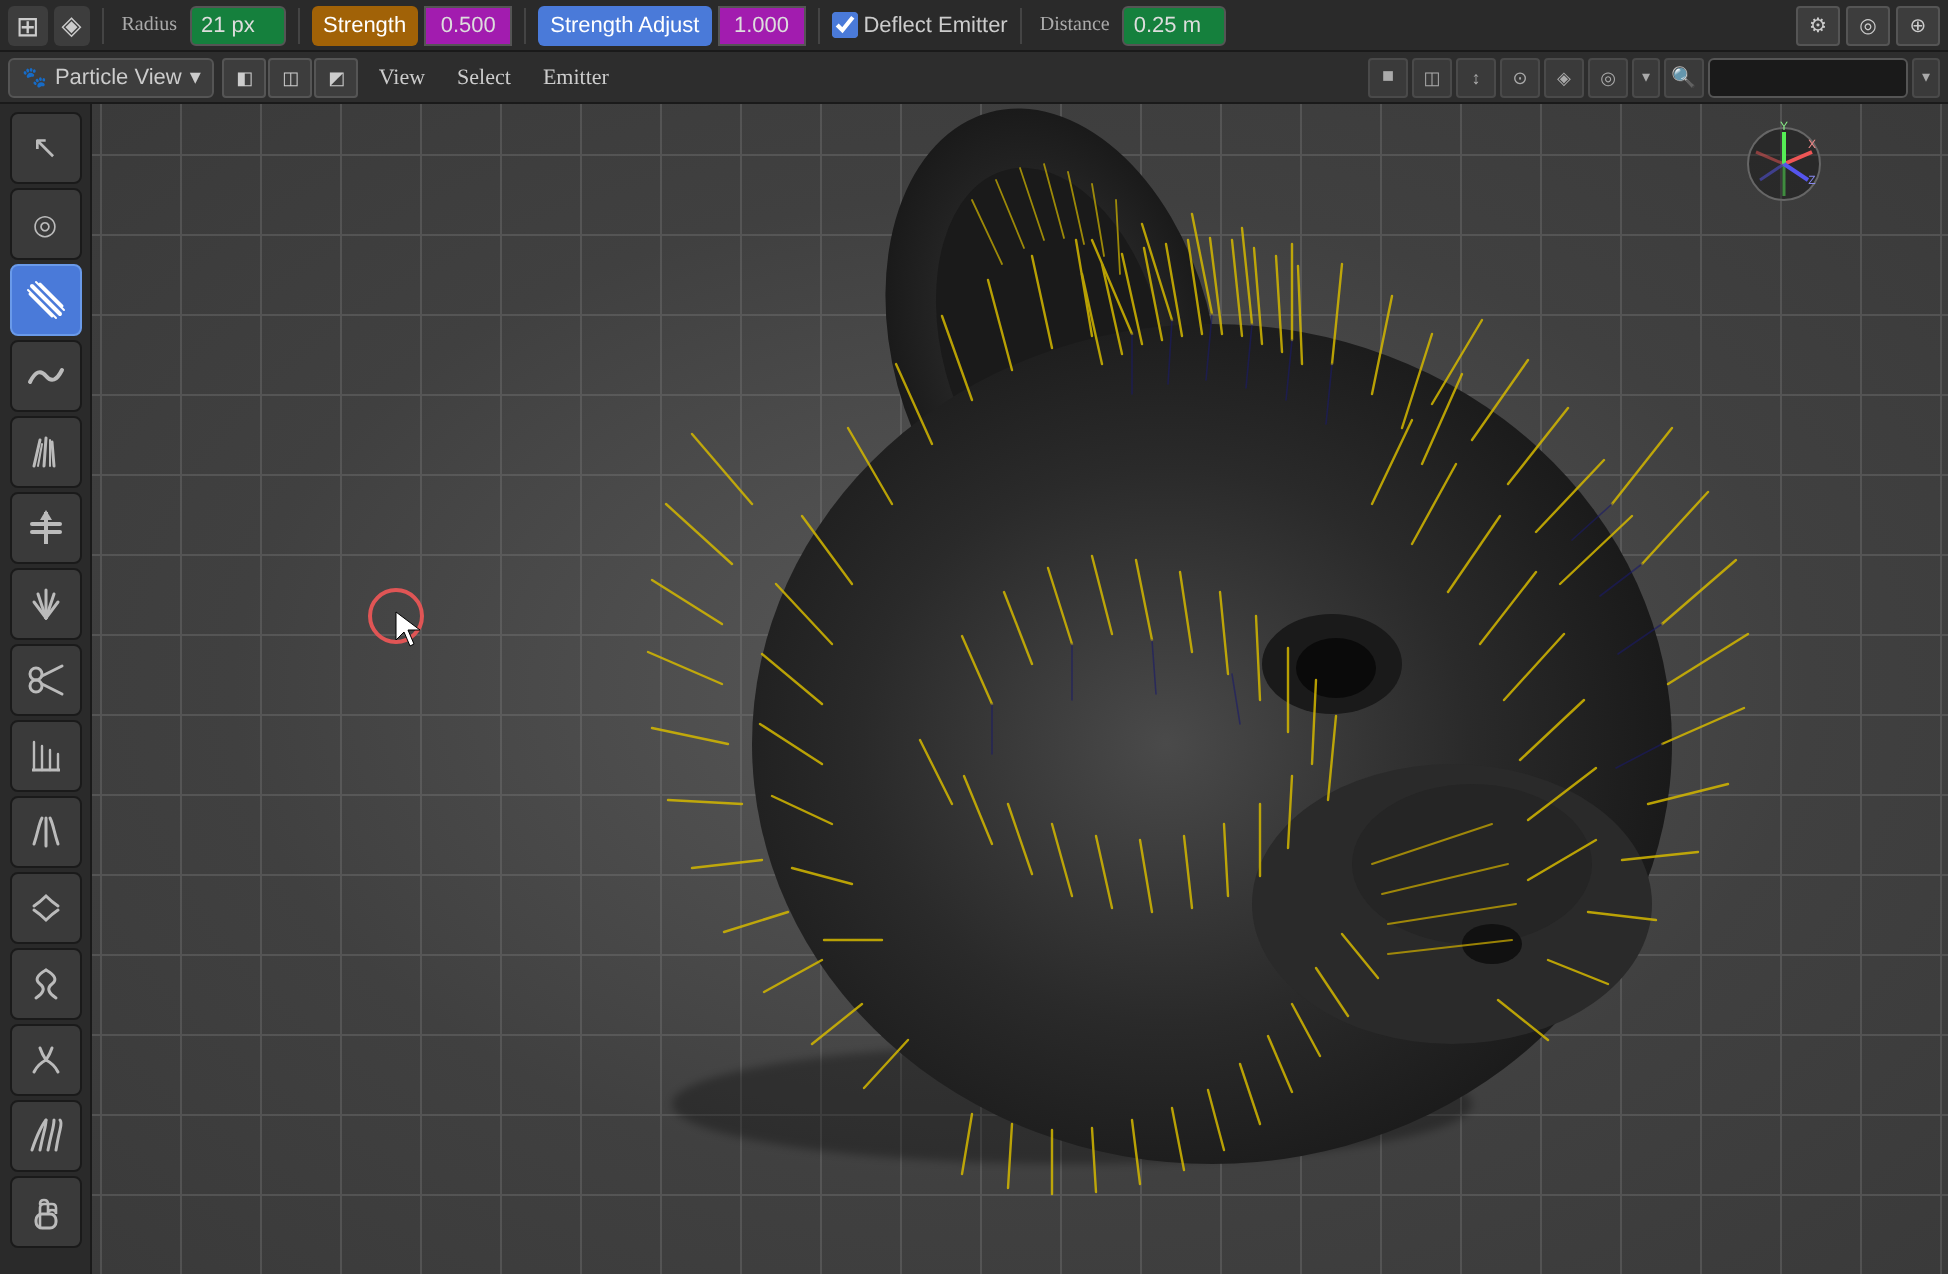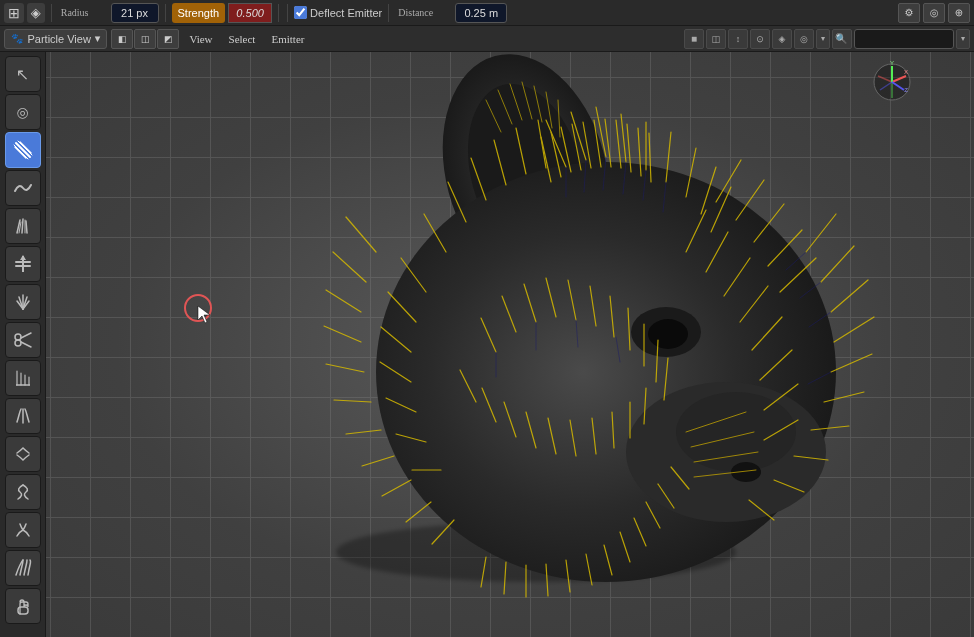--- a/index.html
+++ b/index.html
@@ -48,30 +48,29 @@
       border-radius: 3px;
       font-size: 11px;
       cursor: pointer;
       display: flex;
       align-items: center;
       gap: 2px;
       height: 20px;
     }
 
     .input-header {
-      background: #0f172a;
+      background: #15803d;
       border: 1px solid #555;
       color: #ddd;
       padding: 1px 5px;
       border-radius: 3px;
       font-size: 11px;
       height: 20px;
       width: 50px;
-      text-align: center;
-      margin-left: 16px;
+      text-align: left;
     }
 
     .label-header {
       color: #aaa;
       font-size: 10px;
       padding: 0 3px;
       font-family: Liberation Serif, serif;
     }
 
     .checkbox-label {
@@ -289,31 +288,30 @@
       color: #fff;
       padding: 1px 6px;
       border-radius: 3px;
       font-size: 11px;
       height: 20px;
       display: flex;
       align-items: center;
     }
 
     .strength-value {
-      background: #7f1d1d;
+      background: #a21caf;
       border: 1px solid #555;
       color: #ddd;
       padding: 1px 4px;
       font-size: 11px;
       height: 20px;
       display: flex;
       align-items: center;
       min-width: 44px;
       justify-content: center;
-      font-style: italic;
     }
 
     
     .axis-widget {
       position: absolute;
       top: 8px;
       right: 60px;
       width: 44px;
       height: 44px;
       z-index: 10;
@@ -338,20 +336,24 @@
 
   <div class="top-bar-divider"></div>
 
   <div class="top-bar-section">
     <div class="strength-label">Strength</div>
     <div class="strength-value">0.500</div>
   </div>
 
   <div class="top-bar-divider"></div>
 
+  <div class="top-bar-section">
+    <div class="strength-label" style="background:#4a7ad9;">Strength Adjust</div>
+    <div class="strength-value">1.000</div>
+  </div>
 
   <div class="top-bar-divider"></div>
 
   <div class="top-bar-section">
     <label class="checkbox-label">
       <input type="checkbox" checked="" style="accent-color: rgb(74, 122, 217);">
       <span>Deflect Emitter</span>
     </label>
   </div>
 

